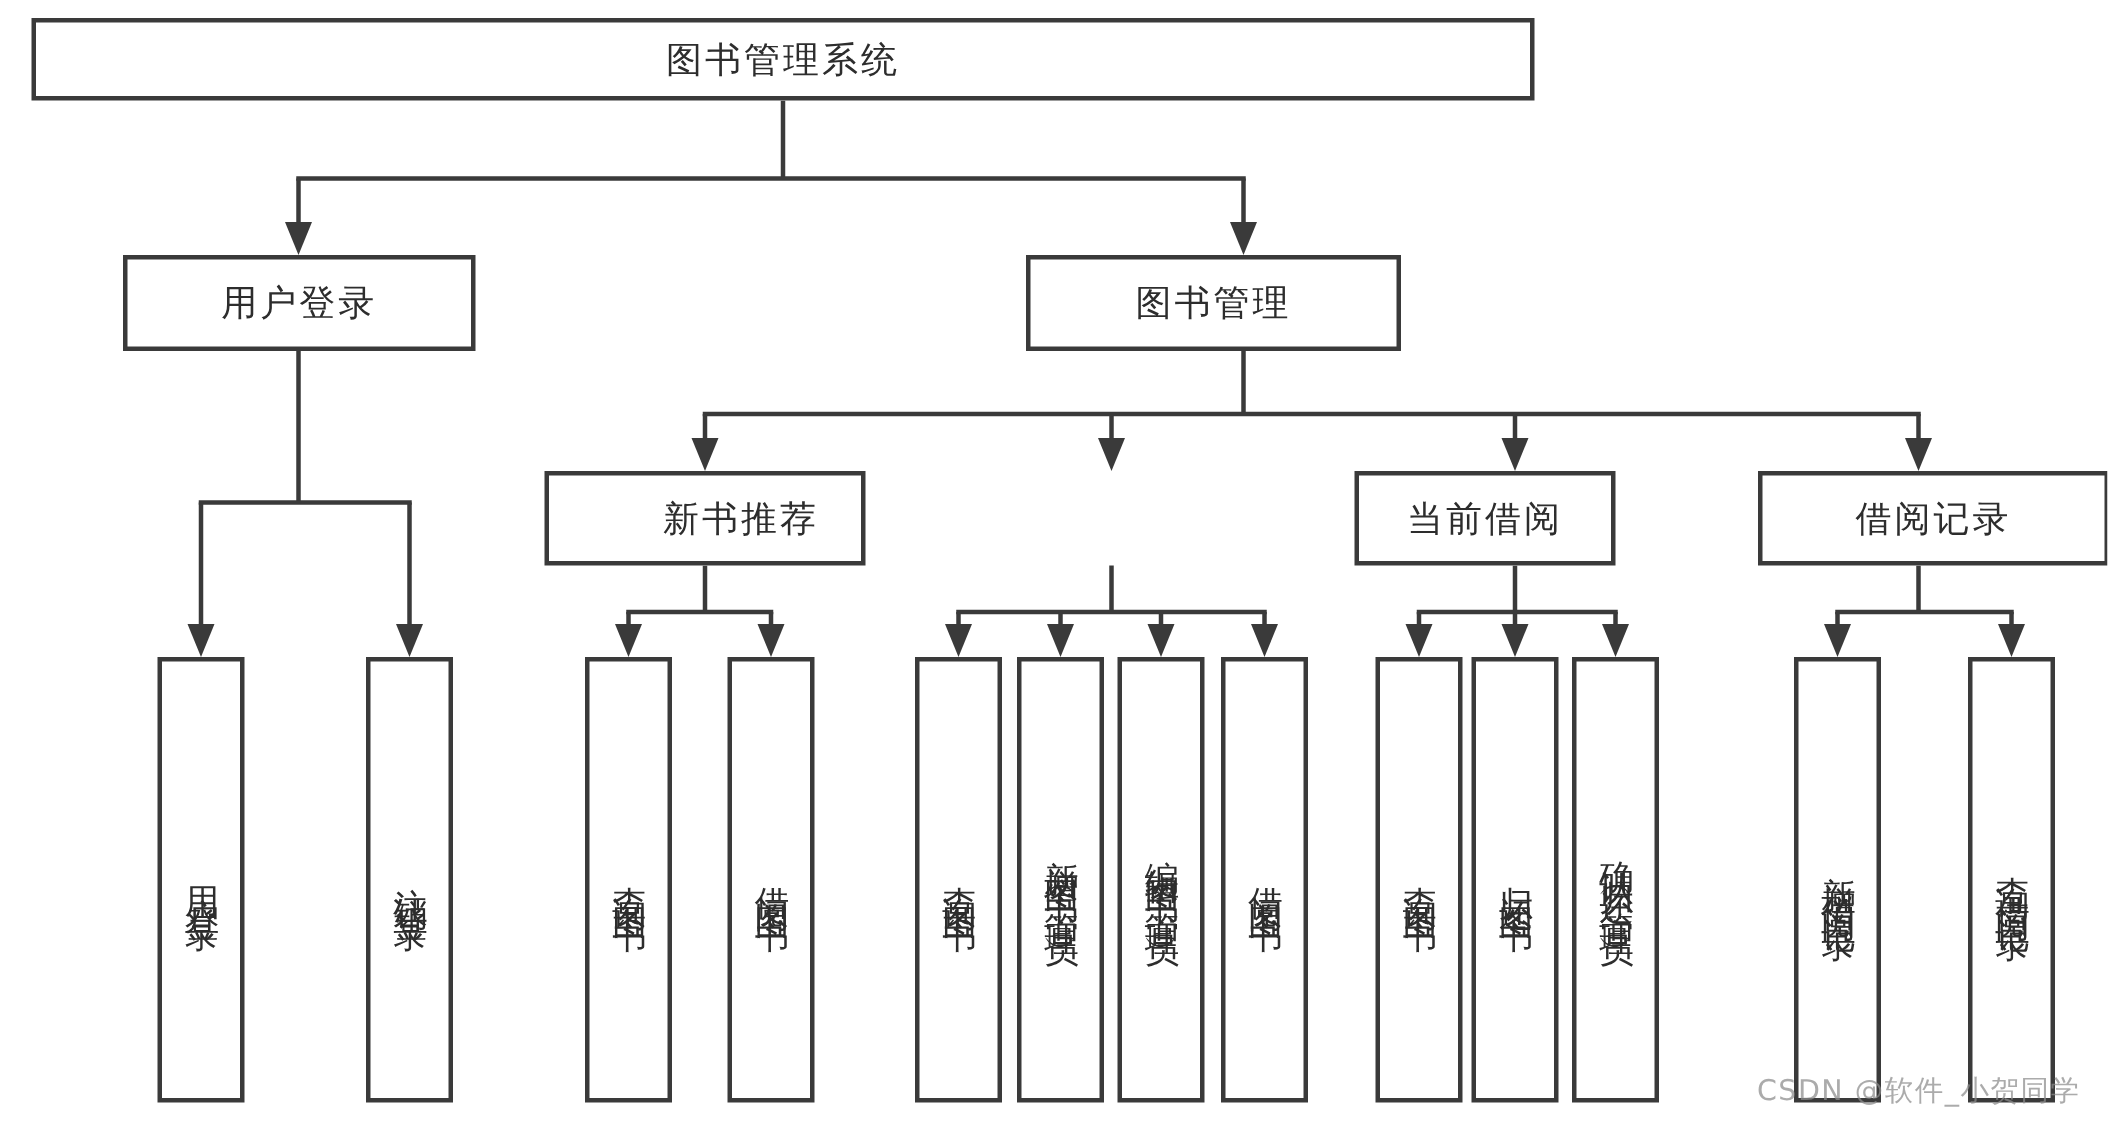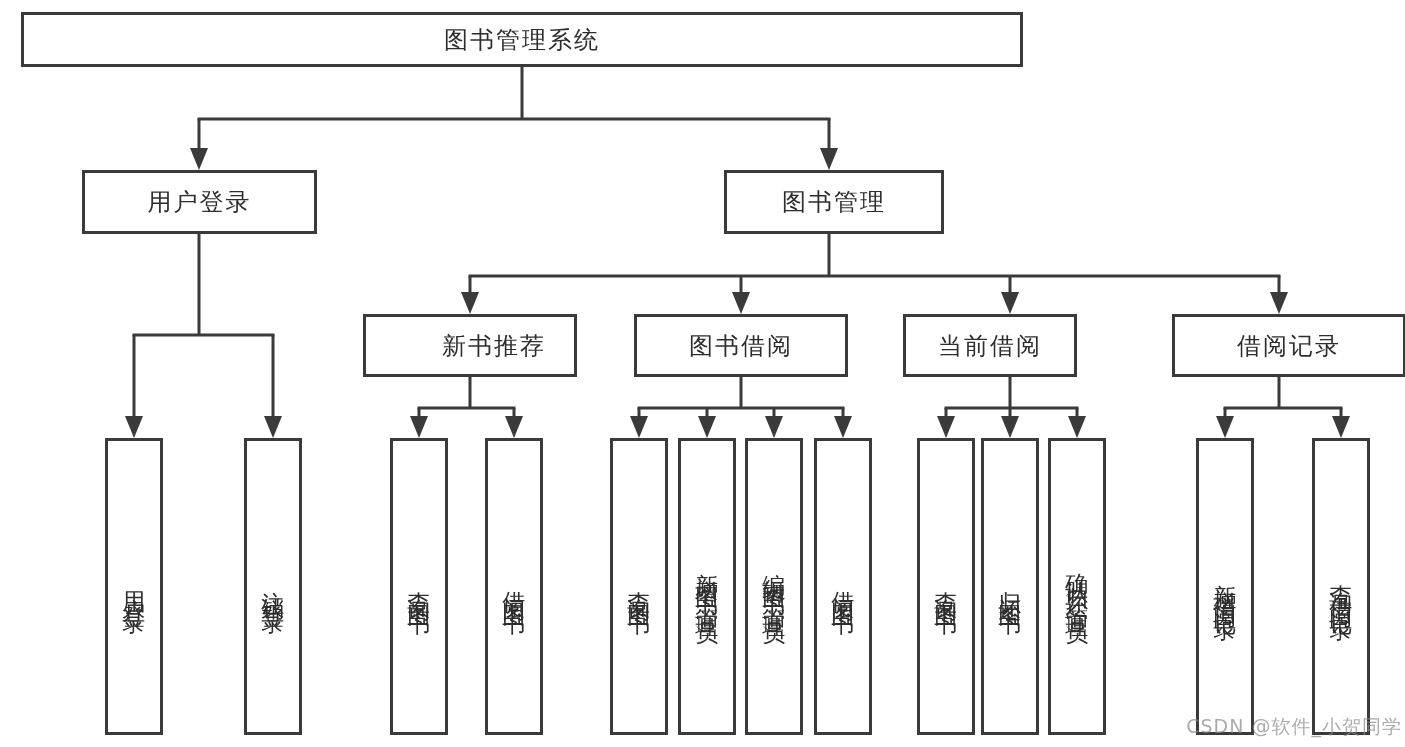--- a/index.html
+++ b/index.html
@@ -41,21 +41,21 @@
     text-orientation: mixed;
     font-size: 23px;
     letter-spacing: 7px;
     line-height: 1.15;
     color: var(--text);
     white-space: nowrap;
   }
   .watermark {
     position: absolute;
     top: 714px;
-    right: 3px;
+    right: 18px;
     font-size: 19px;
     letter-spacing: 1px;
     color: var(--watermark);
     opacity: 0.72;
     z-index: 9;
     white-space: nowrap;
   }
 </style>
 </head>
 <body>
@@ -138,30 +138,27 @@
     </g>
   </svg>
 
   <div class="box" style="left:21px;top:12px;width:1002px;height:55px;">
     <span class="hlabel">图书管理系统</span>
   </div>
 
   <div class="box" style="left:82px;top:170px;width:235px;height:64px;">
     <span class="hlabel">用户登录</span>
   </div>
-  <div class="box" style="left:724px;top:170px;width:220px;height:64px;">
+  <div class="box" style="left:684px;top:170px;width:250px;height:64px;">
     <span class="hlabel">图书管理</span>
   </div>
 
   <div class="box" style="left:363px;top:314px;width:214px;height:63px;padding-left:48px;">
     <span class="hlabel">新书推荐</span>
   </div>
-  <div class="box" style="left:634px;top:314px;width:214px;height:63px;">
-    <span class="hlabel">图书借阅</span>
-  </div>
   <div class="box" style="left:903px;top:314px;width:174px;height:63px;">
     <span class="hlabel">当前借阅</span>
   </div>
   <div class="box" style="left:1172px;top:314px;width:234px;height:63px;">
     <span class="hlabel">借阅记录</span>
   </div>
 
   <div class="box" style="left:105px;top:438px;width:58px;height:297px;">
     <span class="vlabel">用户登录</span>
   </div>

